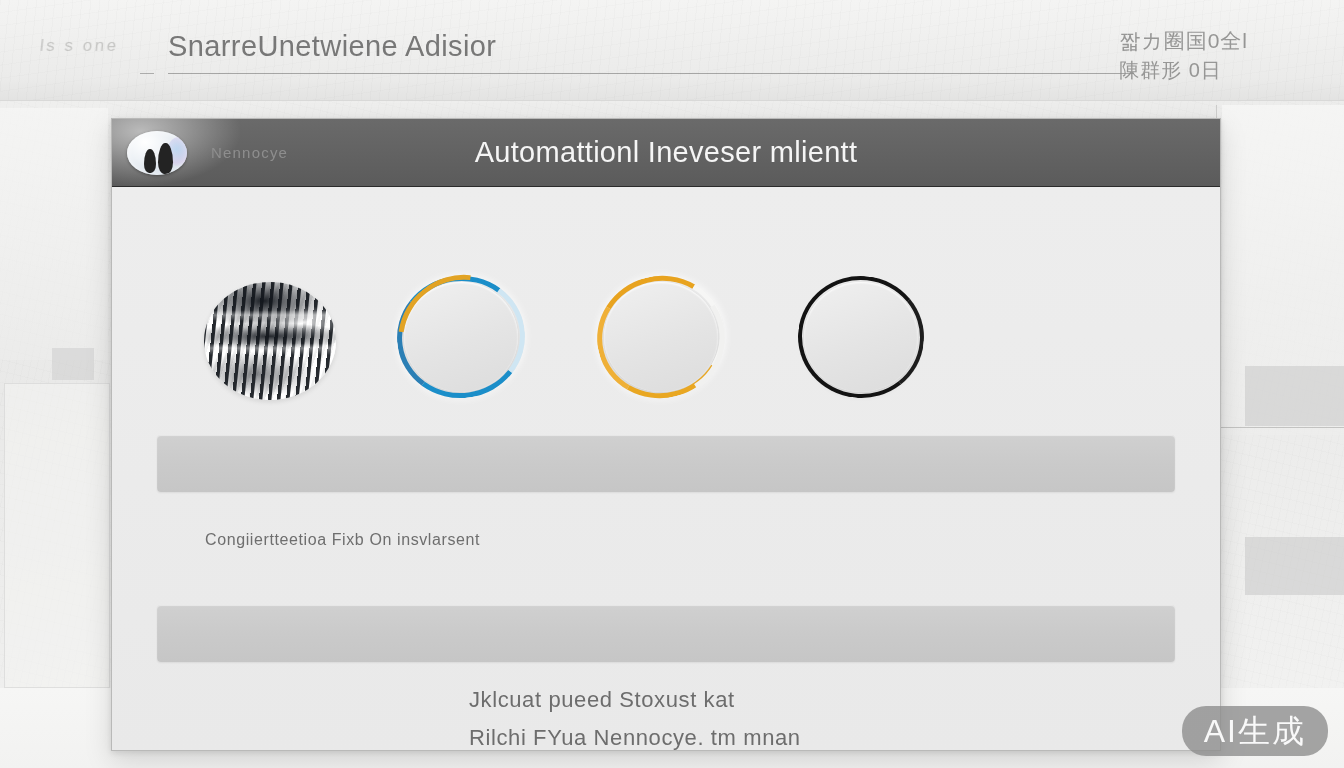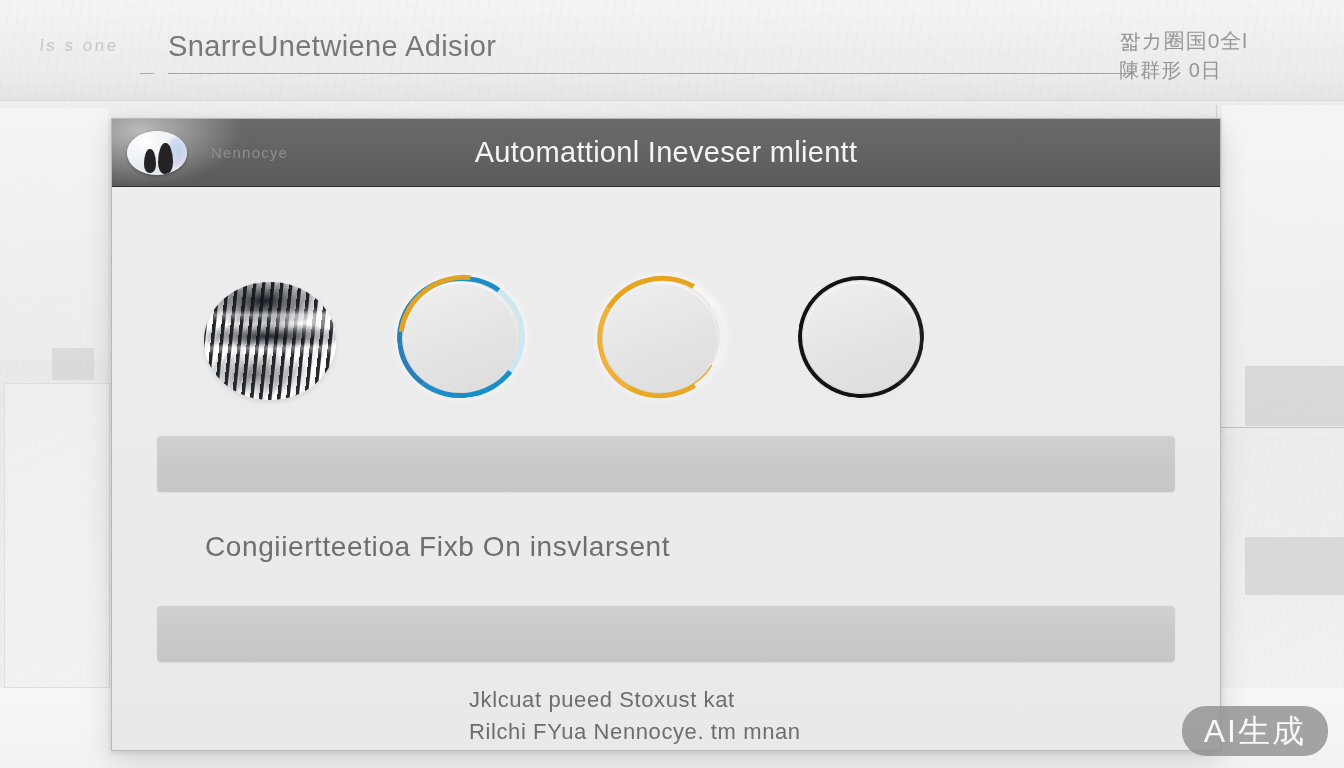--- a/index.html
+++ b/index.html
@@ -363,36 +363,36 @@
     background: linear-gradient(180deg, #d0d0d0 0%, #cacaca 50%, #c6c6c6 100%);
     border-radius: 4px;
     box-shadow: inset 0 1px 1px rgba(255,255,255,0.55), 0 1px 2px rgba(0,0,0,0.07);
   }
   .gray-bar-1 { top: 248px; }
   .gray-bar-2 { top: 418px; width: 1018px; }
 
   
   .body-line {
     position: absolute;
-    font-size: 28px;
+    font-size: 16px;
     color: #6e6e6e;
     letter-spacing: 0.6px;
     white-space: nowrap;
     filter: blur(0.3px);
   }
   .section-label {
     left: 93px; top: 344px;
   }
 
   .list-block {
     position: absolute;
     left: 357px; top: 500px;
     display: flex;
     flex-direction: column;
-    gap: 6px;
+    gap: 12px;
   }
   .list-line {
     font-size: 22px;
     color: #6d6d6d;
     letter-spacing: 0.6px;
     white-space: nowrap;
     filter: blur(0.3px);
   }
 
   

